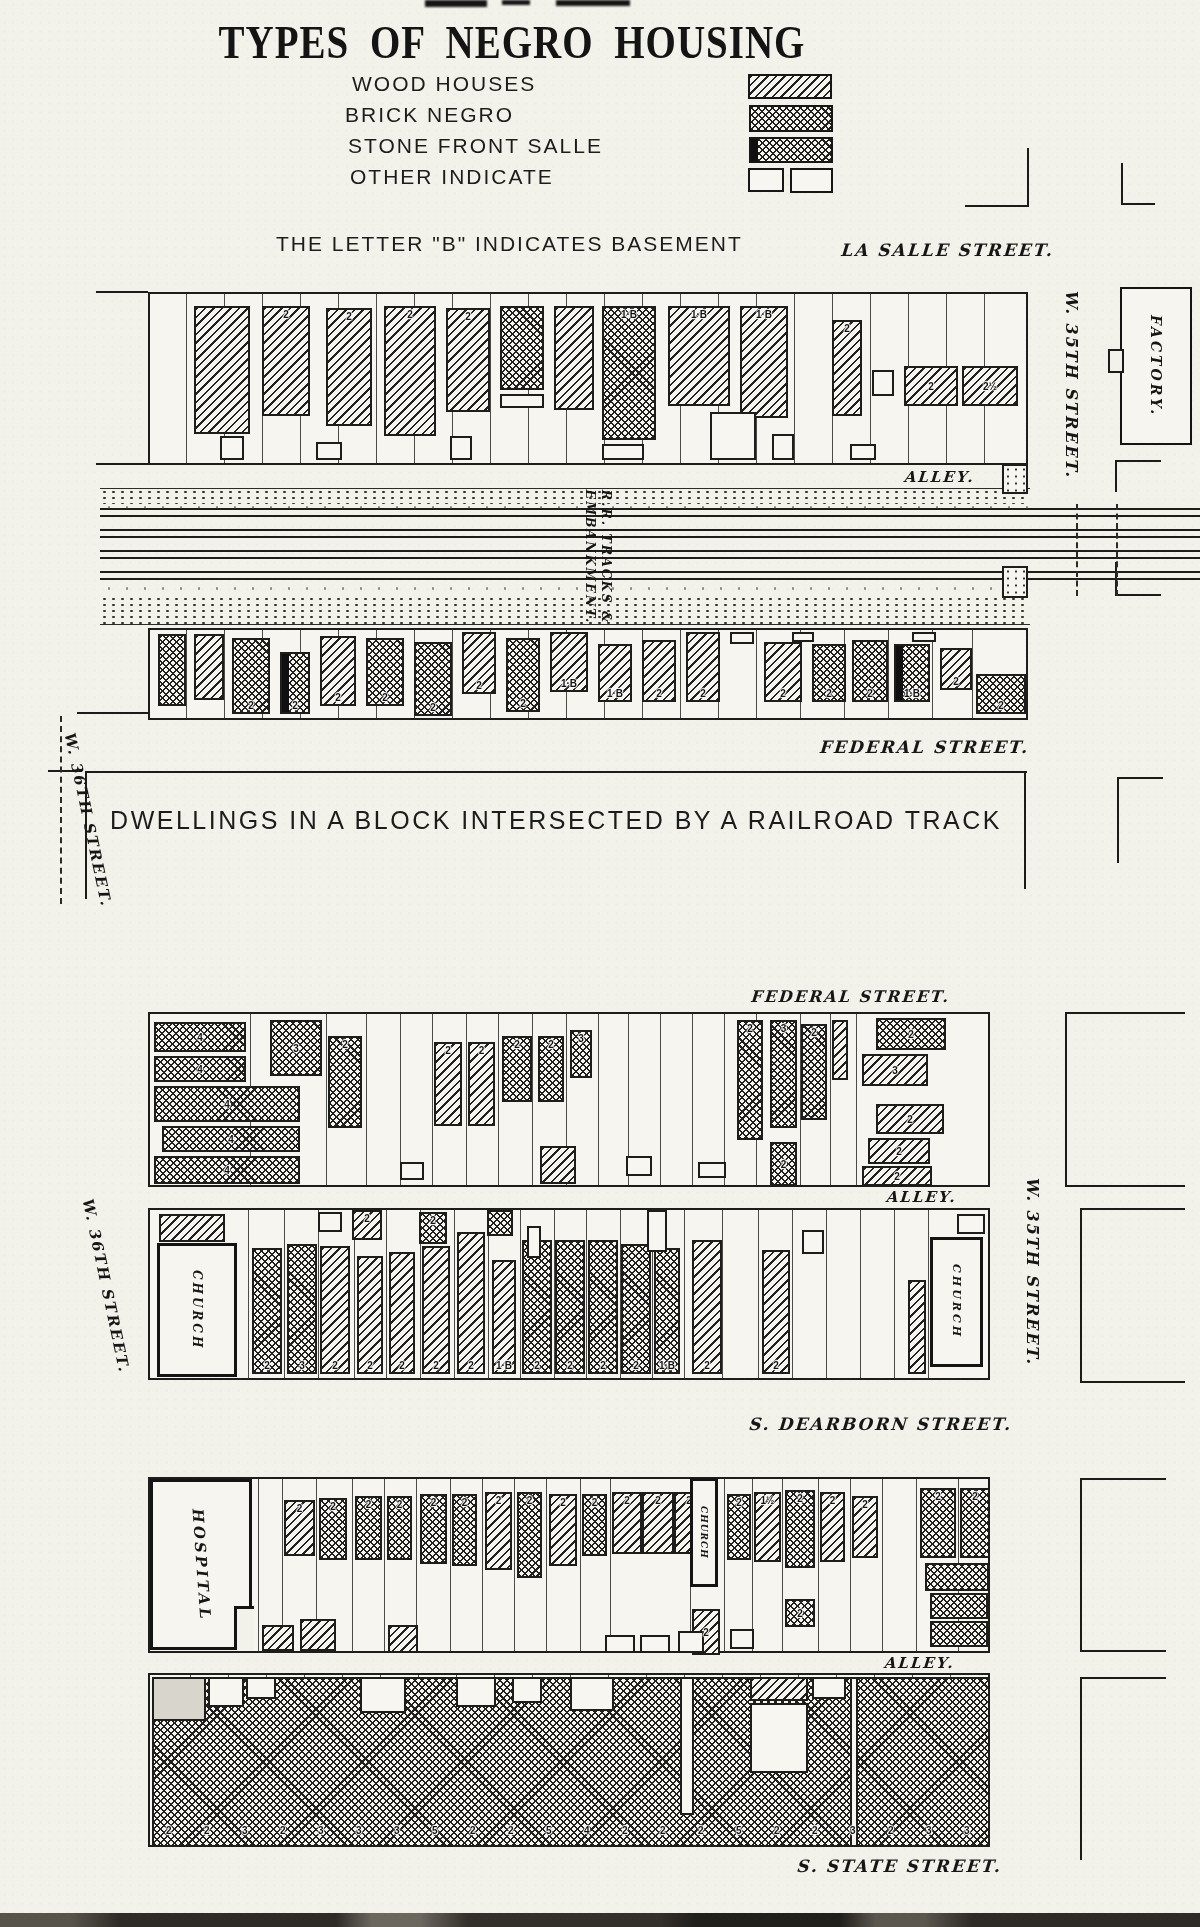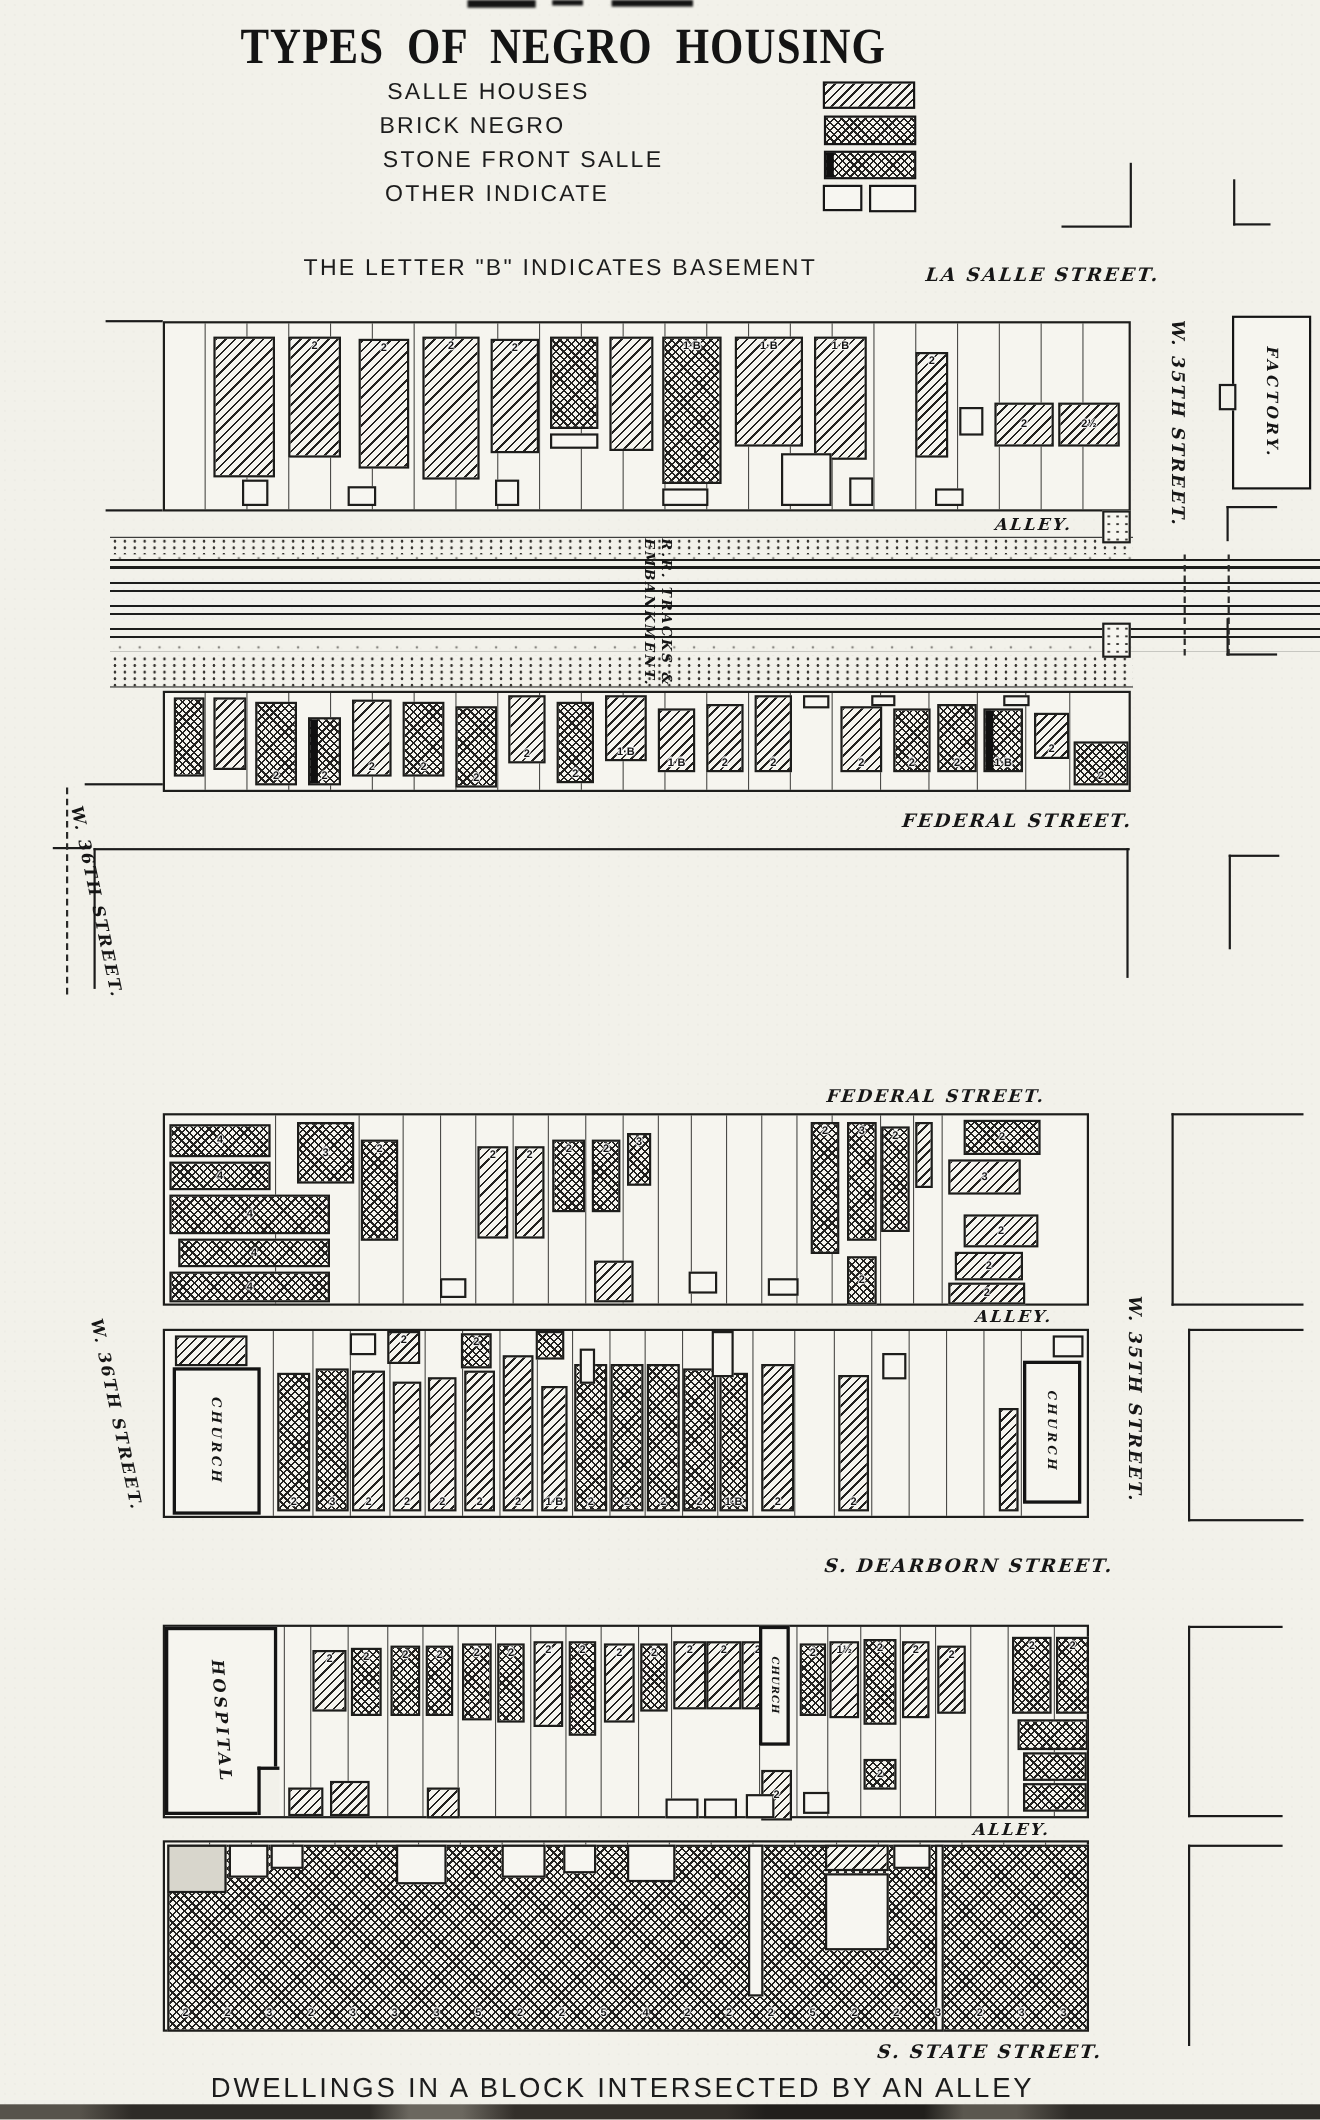--- a/index.html
+++ b/index.html
@@ -60,21 +60,21 @@
 </head>
 <body>
 
 <div class="paper">
 
   <div class="smudge" style="left:425px;top:0;width:62px;height:7px;"></div>
   <div class="smudge" style="left:502px;top:0;width:28px;height:5px;"></div>
   <div class="smudge" style="left:556px;top:0;width:74px;height:6px;"></div>
 
   <div class="title">TYPES OF NEGRO HOUSING</div>
-  <div class="hand leg-label" style="left:352px;top:72px;">SALLE HOUSES</div>
+  <div class="hand leg-label" style="left:352px;top:72px;">WOOD HOUSES</div>
   <div class="hand leg-label" style="left:345px;top:103px;">BRICK NEGRO</div>
   <div class="hand leg-label" style="left:348px;top:134px;">STONE FRONT SALLE</div>
   <div class="hand leg-label" style="left:350px;top:165px;">OTHER INDICATE</div>
   <div class="sw t-w" style="left:748px;top:74px;width:84px;height:25px;"></div>
   <div class="sw t-b" style="left:749px;top:105px;width:84px;height:27px;"></div>
   <div class="sw t-s" style="left:749px;top:137px;width:84px;height:26px;"></div>
   <div class="sw t-o" style="left:748px;top:168px;width:36px;height:24px;"></div>
   <div class="sw t-o" style="left:790px;top:168px;width:43px;height:25px;"></div>
   <div class="hand note" style="left:276px;top:232px;">THE LETTER "B" INDICATES BASEMENT</div>
 
@@ -112,20 +112,21 @@
 
   <div class="script" style="left:925px;top:747px;font-size:17px;transform:translate(-50%,-50%) skewX(-6deg);">FEDERAL STREET.</div>
   <div class="tick" style="left:85px;top:771px;width:942px;border-top:2.4px solid #1b1b1b;"></div>
   <div class="tick" style="left:85px;top:771px;height:128px;border-left:2.4px solid #1b1b1b;"></div>
   <div class="tick" style="left:1024px;top:771px;height:118px;border-left:2.4px solid #1b1b1b;"></div>
   <div class="tick" style="left:1117px;top:777px;width:46px;height:86px;border-top:2px solid #1b1b1b;border-left:2px solid #1b1b1b;"></div>
   <div class="tick" style="left:77px;top:712px;width:100px;border-top:2px solid #1b1b1b;"></div>
   <div class="vdash" style="left:60px;top:716px;height:188px;"></div>
   <div class="tick" style="left:48px;top:770px;width:34px;border-top:2px solid #1b1b1b;"></div>
   <div class="script vrot78" style="left:88px;top:820px;font-size:15px;">W. 36TH STREET.</div>
+  <div class="hand caption" style="left:556px;top:806px;">DWELLINGS IN A BLOCK INTERSECTED BY A RAILROAD TRACK</div>
 
   <div class="script" style="left:851px;top:996px;font-size:16px;transform:translate(-50%,-50%) skewX(-6deg);">FEDERAL STREET.</div>
   <div class="tick" style="left:1065px;top:1012px;width:120px;height:175px;border-left:2px solid #1b1b1b;border-top:2px solid #1b1b1b;border-bottom:2px solid #1b1b1b;"></div>
   <div class="script" style="left:922px;top:1197px;font-size:15px;transform:translate(-50%,-50%) skewX(-6deg);">ALLEY.</div>
   <div class="special" style="left:157px;top:1243px;width:80px;height:134px;">
     <span class="vtxt" style="font-size:12px;">CHURCH</span>
   </div>
   <div class="special" style="left:930px;top:1237px;width:53px;height:130px;">
     <span class="vtxt" style="font-size:11px;">CHURCH</span>
   </div>
@@ -138,21 +139,20 @@
     <span class="script" style="position:static;font-size:15px;letter-spacing:3px;transform:rotate(86deg);">HOSPITAL</span>
   </div>
   <div class="tick" style="left:234px;top:1606px;width:20px;height:44px;background:#f2f1ea;border-left:3px solid #141414;border-top:3px solid #141414;z-index:6;"></div>
   <div class="special" style="left:690px;top:1478px;width:28px;height:109px;border-width:3px;">
     <span class="vtxt" style="font-size:9px;letter-spacing:1px;">CHURCH</span>
   </div>
   <div class="tick" style="left:1080px;top:1478px;width:86px;height:174px;border-left:2px solid #1b1b1b;border-top:2px solid #1b1b1b;border-bottom:2px solid #1b1b1b;"></div>
   <div class="script" style="left:920px;top:1663px;font-size:15px;transform:translate(-50%,-50%) skewX(-6deg);">ALLEY.</div>
   <div class="tick" style="left:1080px;top:1677px;width:86px;height:183px;border-left:2px solid #1b1b1b;border-top:2px solid #1b1b1b;"></div>
   <div class="script" style="left:900px;top:1866px;font-size:17px;transform:translate(-50%,-50%) skewX(-6deg);">S. STATE STREET.</div>
-  <div class="hand caption" style="left:566px;top:1884px;">DWELLINGS IN A BLOCK INTERSECTED BY AN ALLEY</div>
 
   <div class="botbar"></div>
 
 <div class="band" style="left: 148px; top: 292px; width: 880px; height: 173px;">
       <div class="lot" style="left: 36px;"></div>
       <div class="lot" style="left: 74px;"></div>
       <div class="lot" style="left: 112px;"></div>
       <div class="lot" style="left: 150px;"></div>
       <div class="lot" style="left: 188px;"></div>
       <div class="lot" style="left: 226px;"></div>

